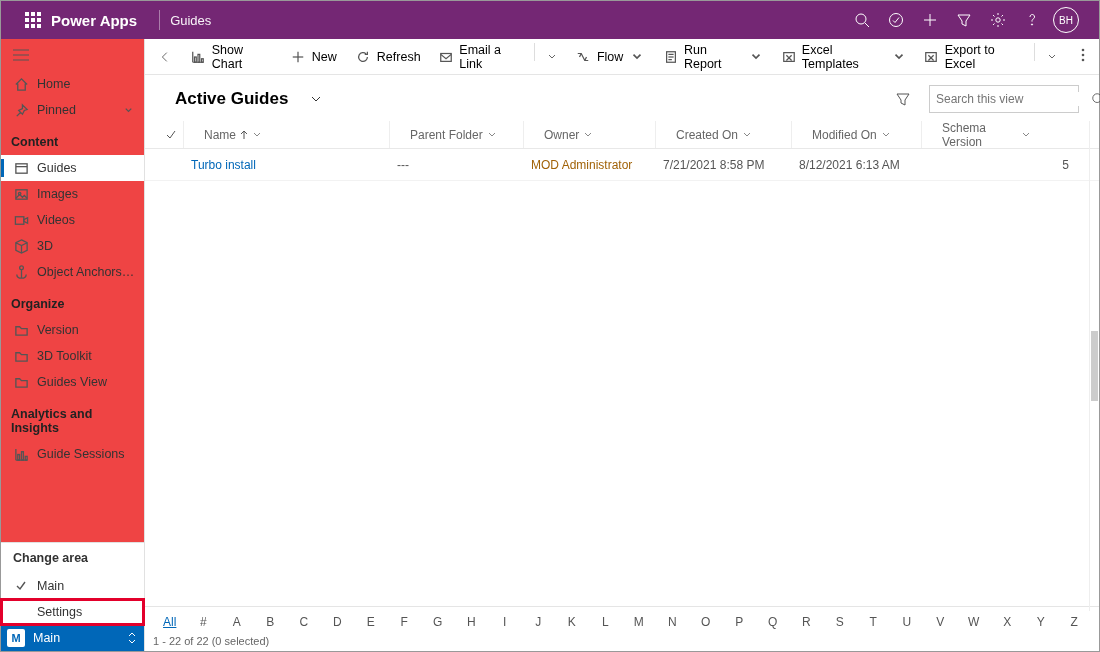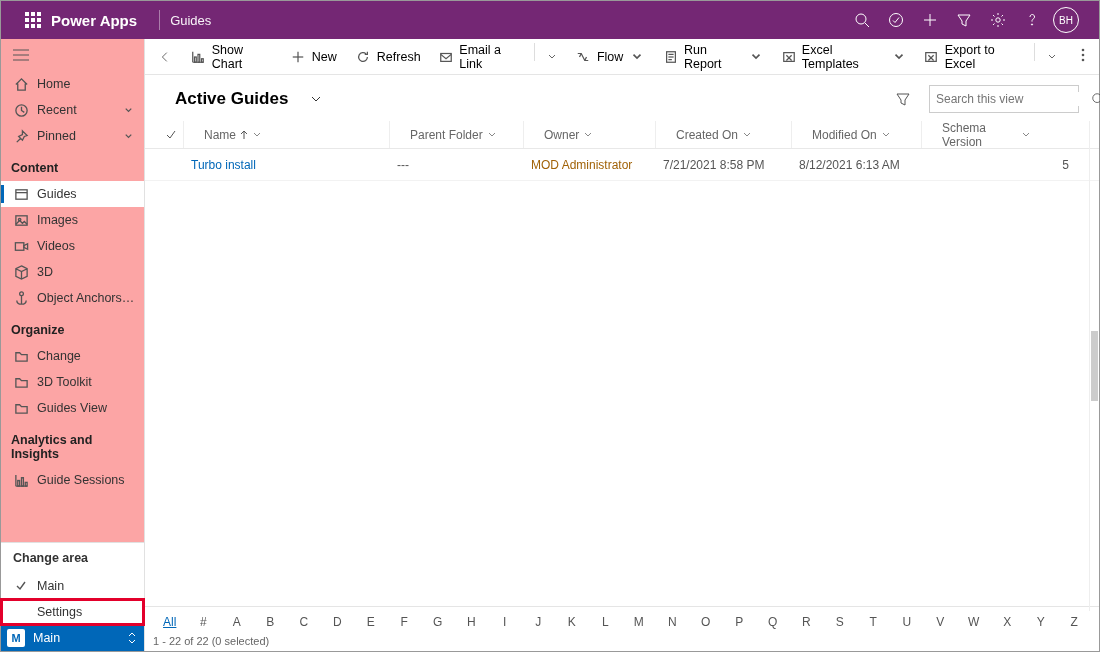--- a/index.html
+++ b/index.html
@@ -13,21 +13,21 @@
   .brand { font-weight:600; font-size:15px; margin-right:12px; }
   .brand-sep { width:1px; height:20px; background:rgba(255,255,255,.4); margin:0 10px; }
   .context { font-size:13px; opacity:.95; }
   .topbar .spacer { flex:1; }
   .topicon { width:34px; height:38px; display:flex; align-items:center; justify-content:center; cursor:pointer; }
   .topicon svg { stroke:#fff; fill:none; }
   .avatar { width:26px; height:26px; border:1px solid #fff; border-radius:50%; display:flex; align-items:center; justify-content:center; font-size:10px; margin-left:4px; cursor:pointer; }
 
   
   .body { flex:1; display:flex; min-height:0; }
-  .sidebar { width:144px; background:#fca5a5; border-right:1px solid #e1e1e1; display:flex; flex-direction:column; font-size:12.5px; color:#333; }
+  .sidebar { width:144px; background:#ef4444; border-right:1px solid #e1e1e1; display:flex; flex-direction:column; font-size:12.5px; color:#333; }
   .hamline { height:32px; display:flex; align-items:center; padding-left:12px; cursor:pointer; }
   .navitem { height:26px; display:flex; align-items:center; padding:0 8px 0 12px; gap:8px; cursor:pointer; position:relative; }
   .navitem.active { background:#fff; }
   .navitem.active::before { content:""; position:absolute; left:0; top:4px; bottom:4px; width:3px; background:#0067b8; }
   .navitem .lbl { flex:1; white-space:nowrap; overflow:hidden; text-overflow:ellipsis; }
   .section-h { padding:12px 10px 6px; font-weight:600; font-size:12.5px; color:#222; }
   .icon16 { width:16px; height:16px; display:inline-flex; align-items:center; justify-content:center; }
   .icon16 svg { stroke:#555; fill:none; stroke-width:1.4; }
   .chev { margin-left:auto; }
   .side-bottom { margin-top:auto; }
@@ -159,34 +159,20 @@
             <span class="icon16" style="">
               <svg stroke="#555" fill="none" width="15" height="15" viewBox="0 0 16 16">
                 <path d="M2 8l6-6 6 6M4 7v7h8V7"></path>
               </svg>
             </span>
             <span class="lbl">Home</span>
           </div>
           <div class="navitem">
             <span class="icon16" style="">
               <svg stroke="#555" fill="none" width="15" height="15" viewBox="0 0 16 16">
-                <circle cx="8" cy="8" r="6"></circle>
-                <path d="M8 4v4l3 2"></path>
-              </svg>
-            </span>
-            <span class="lbl">Recent</span>
-            <span class="icon16 chev">
-              <svg width="11" height="11" viewBox="0 0 12 12" stroke="#666" fill="none">
-                <path d="M3 4l3 3 3-3"></path>
-              </svg>
-            </span>
-          </div>
-          <div class="navitem">
-            <span class="icon16" style="">
-              <svg stroke="#555" fill="none" width="15" height="15" viewBox="0 0 16 16">
                 <path d="M9 2l5 5-3 1-2 4-2-2-4 4 4-4-2-2 4-2z"></path>
               </svg>
             </span>
             <span class="lbl">Pinned</span>
             <span class="icon16 chev">
               <svg width="11" height="11" viewBox="0 0 12 12" stroke="#666" fill="none">
                 <path d="M3 4l3 3 3-3"></path>
               </svg>
             </span>
           </div>
@@ -238,21 +224,21 @@
             </span>
             <span class="lbl">Object Anchors (Prev...</span>
           </div>
           <div class="section-h">Organize</div>
           <div class="navitem">
             <span class="icon16" style="">
               <svg stroke="#555" fill="none" width="15" height="15" viewBox="0 0 16 16">
                 <path d="M2 4h4l2 2h6v7H2z"></path>
               </svg>
             </span>
-            <span class="lbl">Change</span>
+            <span class="lbl">Version</span>
           </div>
           <div class="navitem">
             <span class="icon16" style="">
               <svg stroke="#555" fill="none" width="15" height="15" viewBox="0 0 16 16">
                 <path d="M2 4h4l2 2h6v7H2z"></path>
               </svg>
             </span>
             <span class="lbl">3D Toolkit</span>
           </div>
           <div class="navitem">

